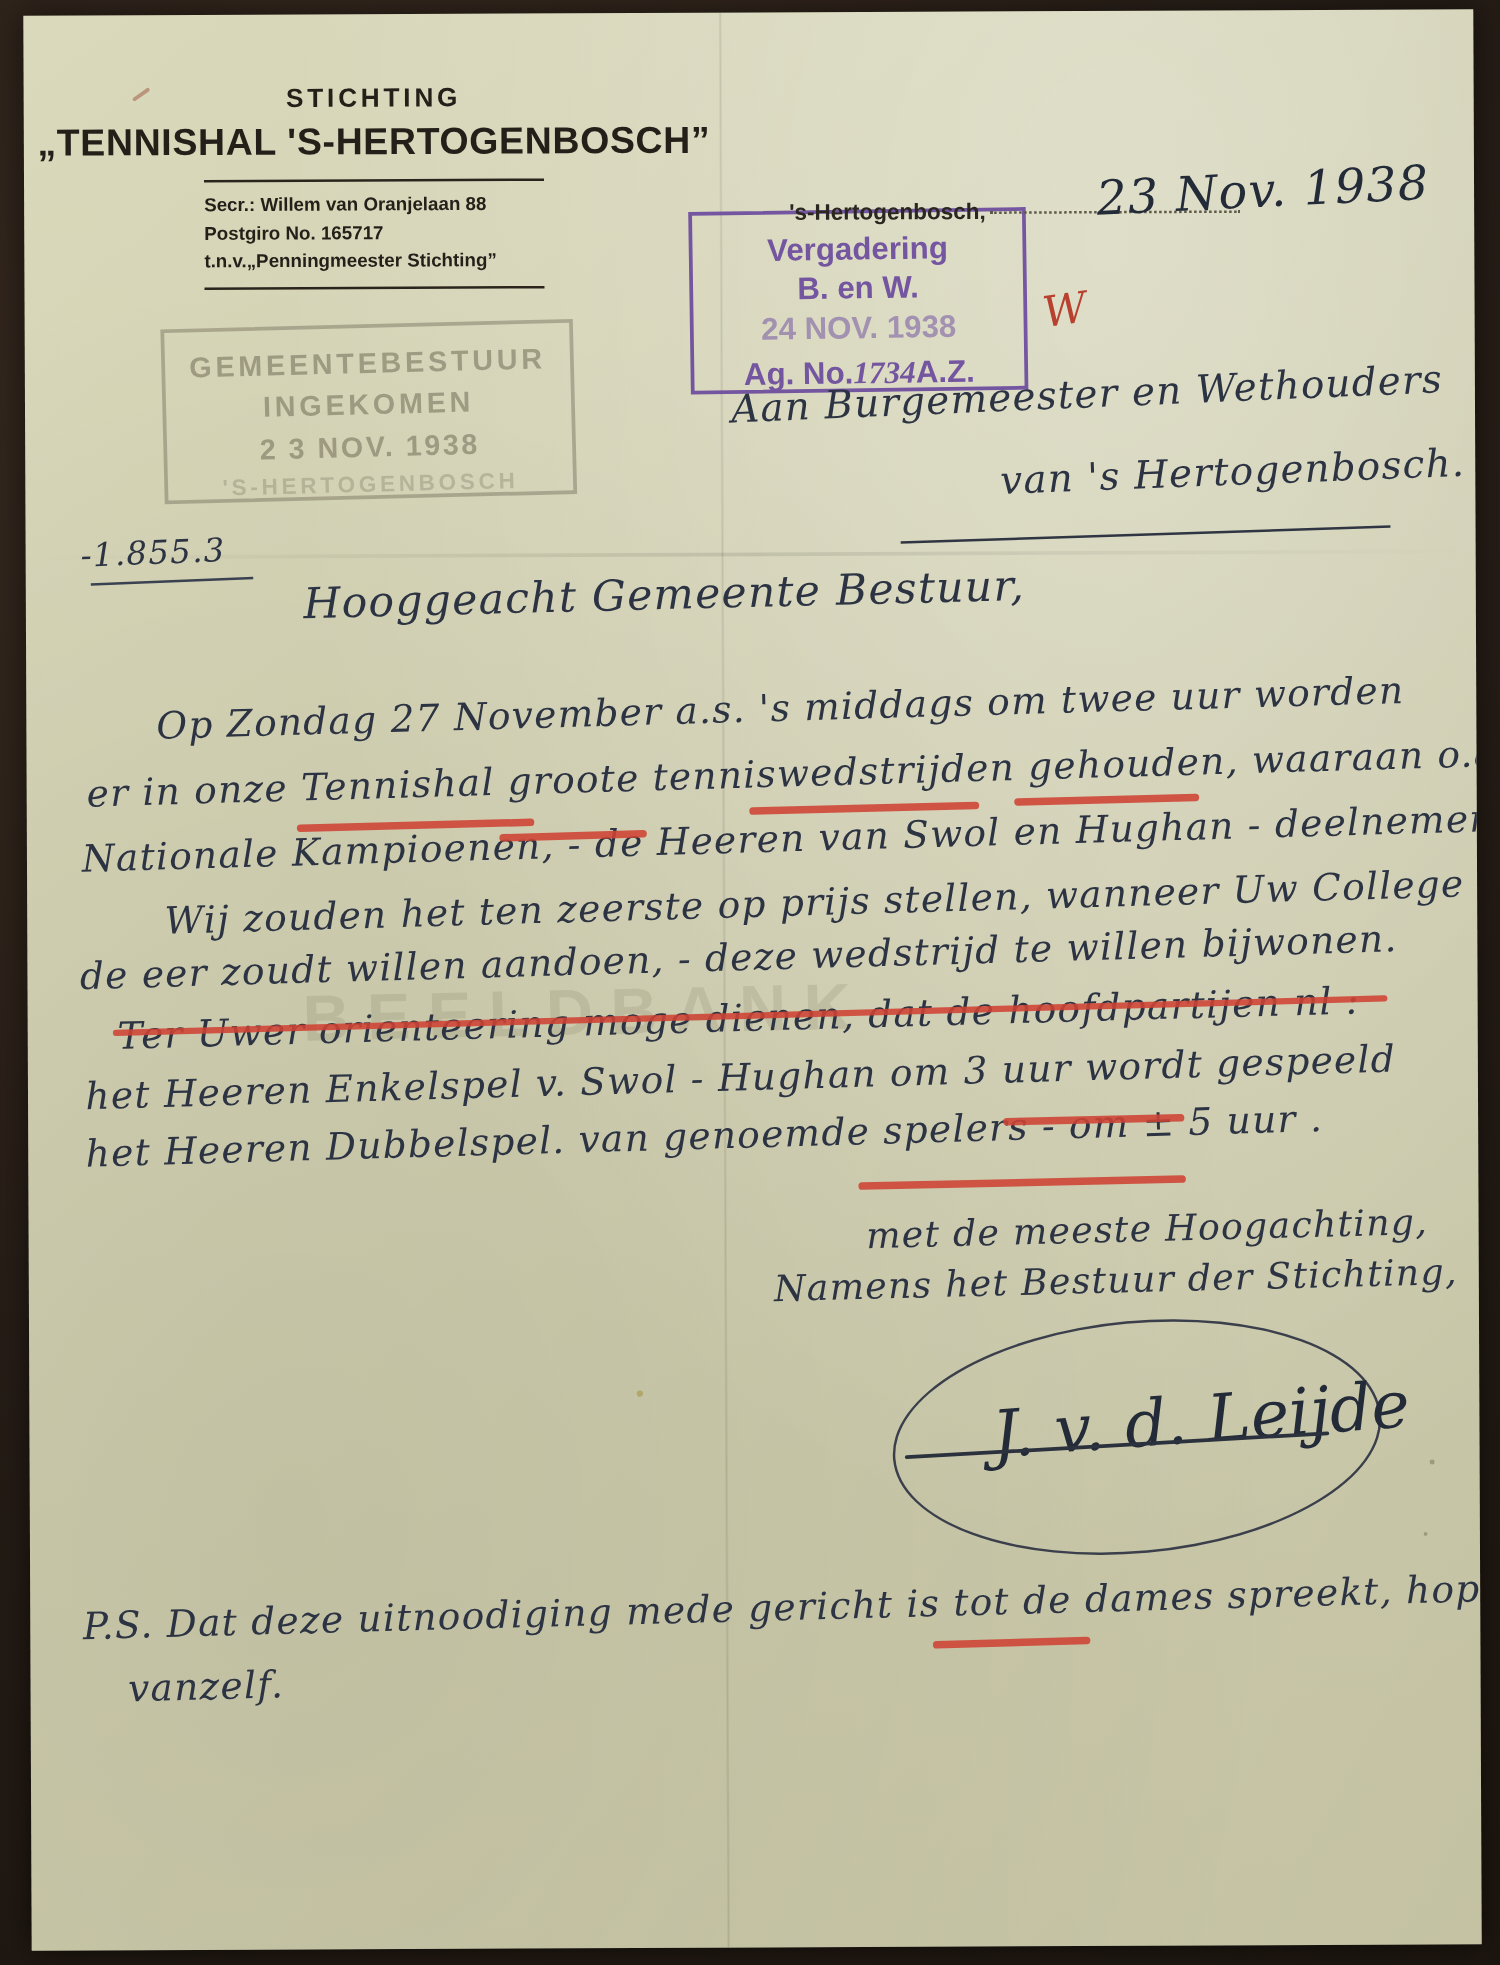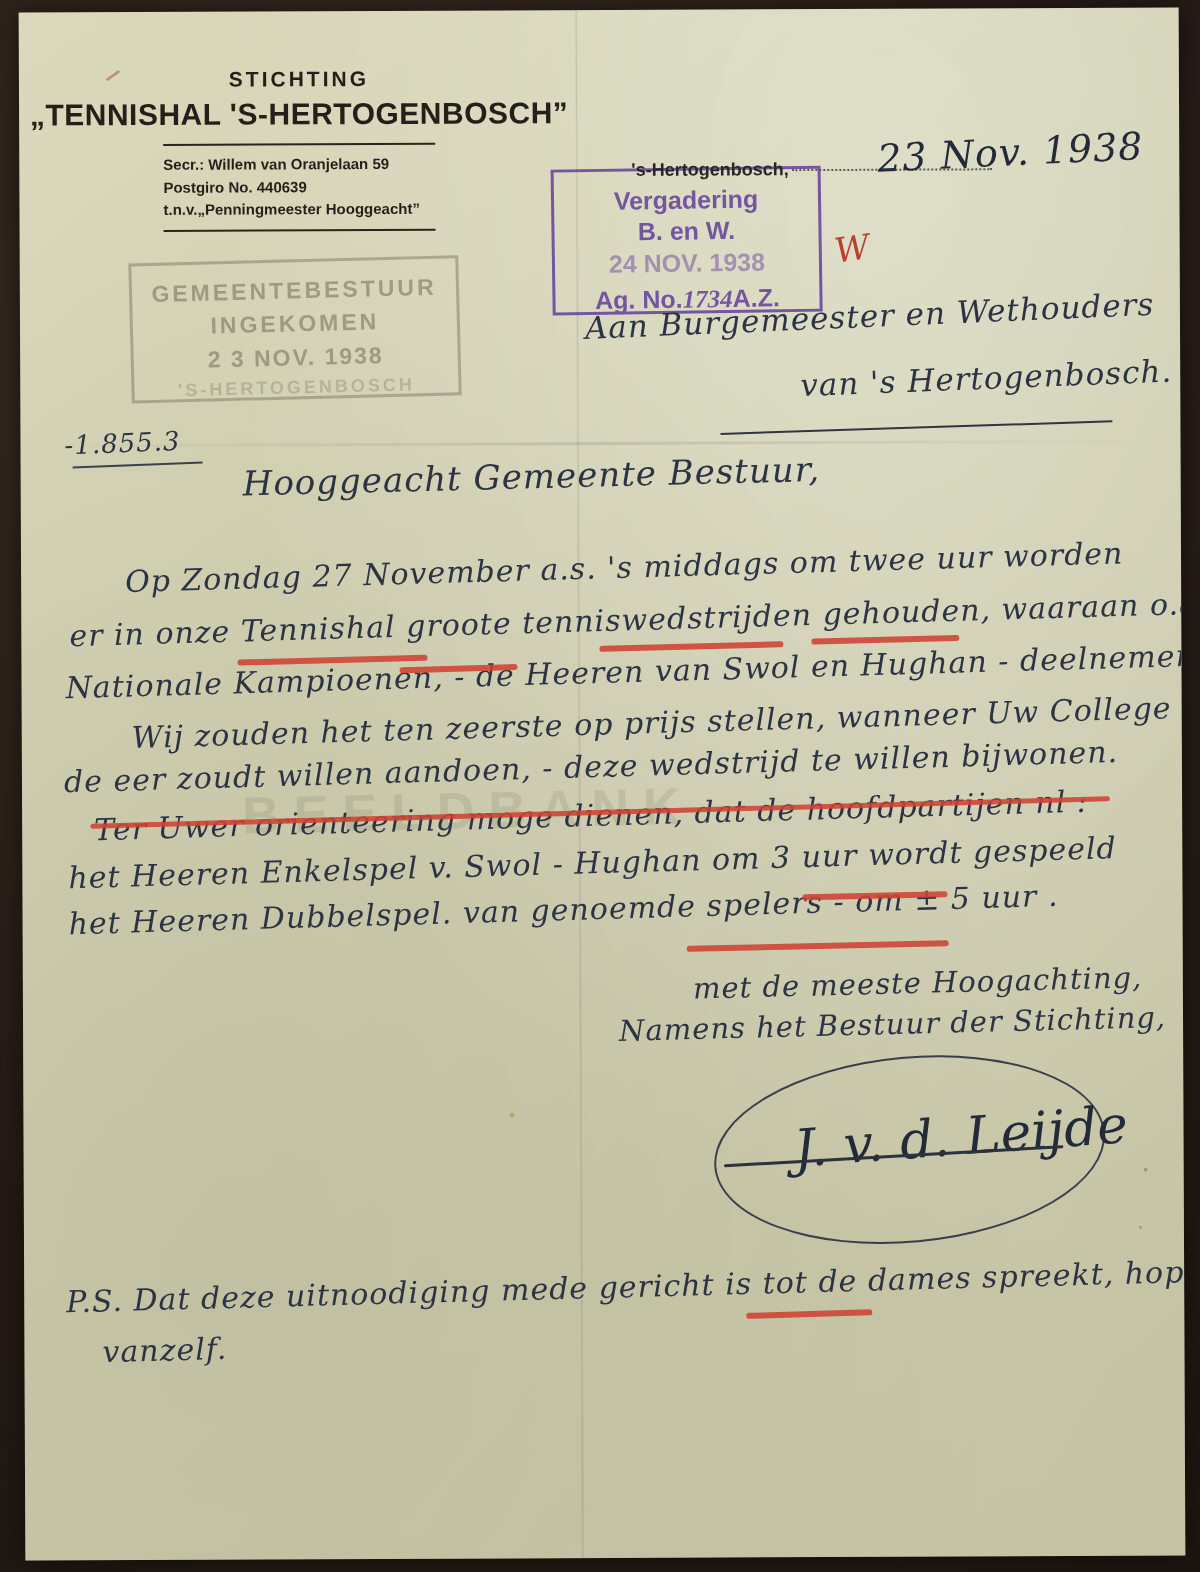--- a/index.html
+++ b/index.html
@@ -324,23 +324,23 @@
   <div id="paper-grain"></div>
 
   <div class="crease" style="left:556px; top:0; width:3px; height:1548px;"></div>
   <div class="crease" style="left:0; top:432px; width:1160px; height:3px;"></div>
 
   <div id="letterhead">
     <div id="lh-stichting">STICHTING</div>
     <div id="lh-name">„TENNISHAL 'S-HERTOGENBOSCH”</div>
     <div id="lh-rule-top"></div>
     <div id="lh-lines">
-      <div>Secr.: Willem van Oranjelaan 59</div>
-      <div>Postgiro No. 440639</div>
-      <div>t.n.v.„Penningmeester Hooggeacht”</div>
+      <div>Secr.: Willem van Oranjelaan 88</div>
+      <div>Postgiro No. 165717</div>
+      <div>t.n.v.„Penningmeester Stichting”</div>
     </div>
     <div id="lh-rule-bot"></div>
   </div>
 
   <div id="stamp-received">
     <div>GEMEENTEBESTUUR</div>
     <div>INGEKOMEN</div>
     <div>2 3 NOV. 1938</div>
     <div class="sm-faint" style="font-size:18px">'S-HERTOGENBOSCH</div>
   </div>

